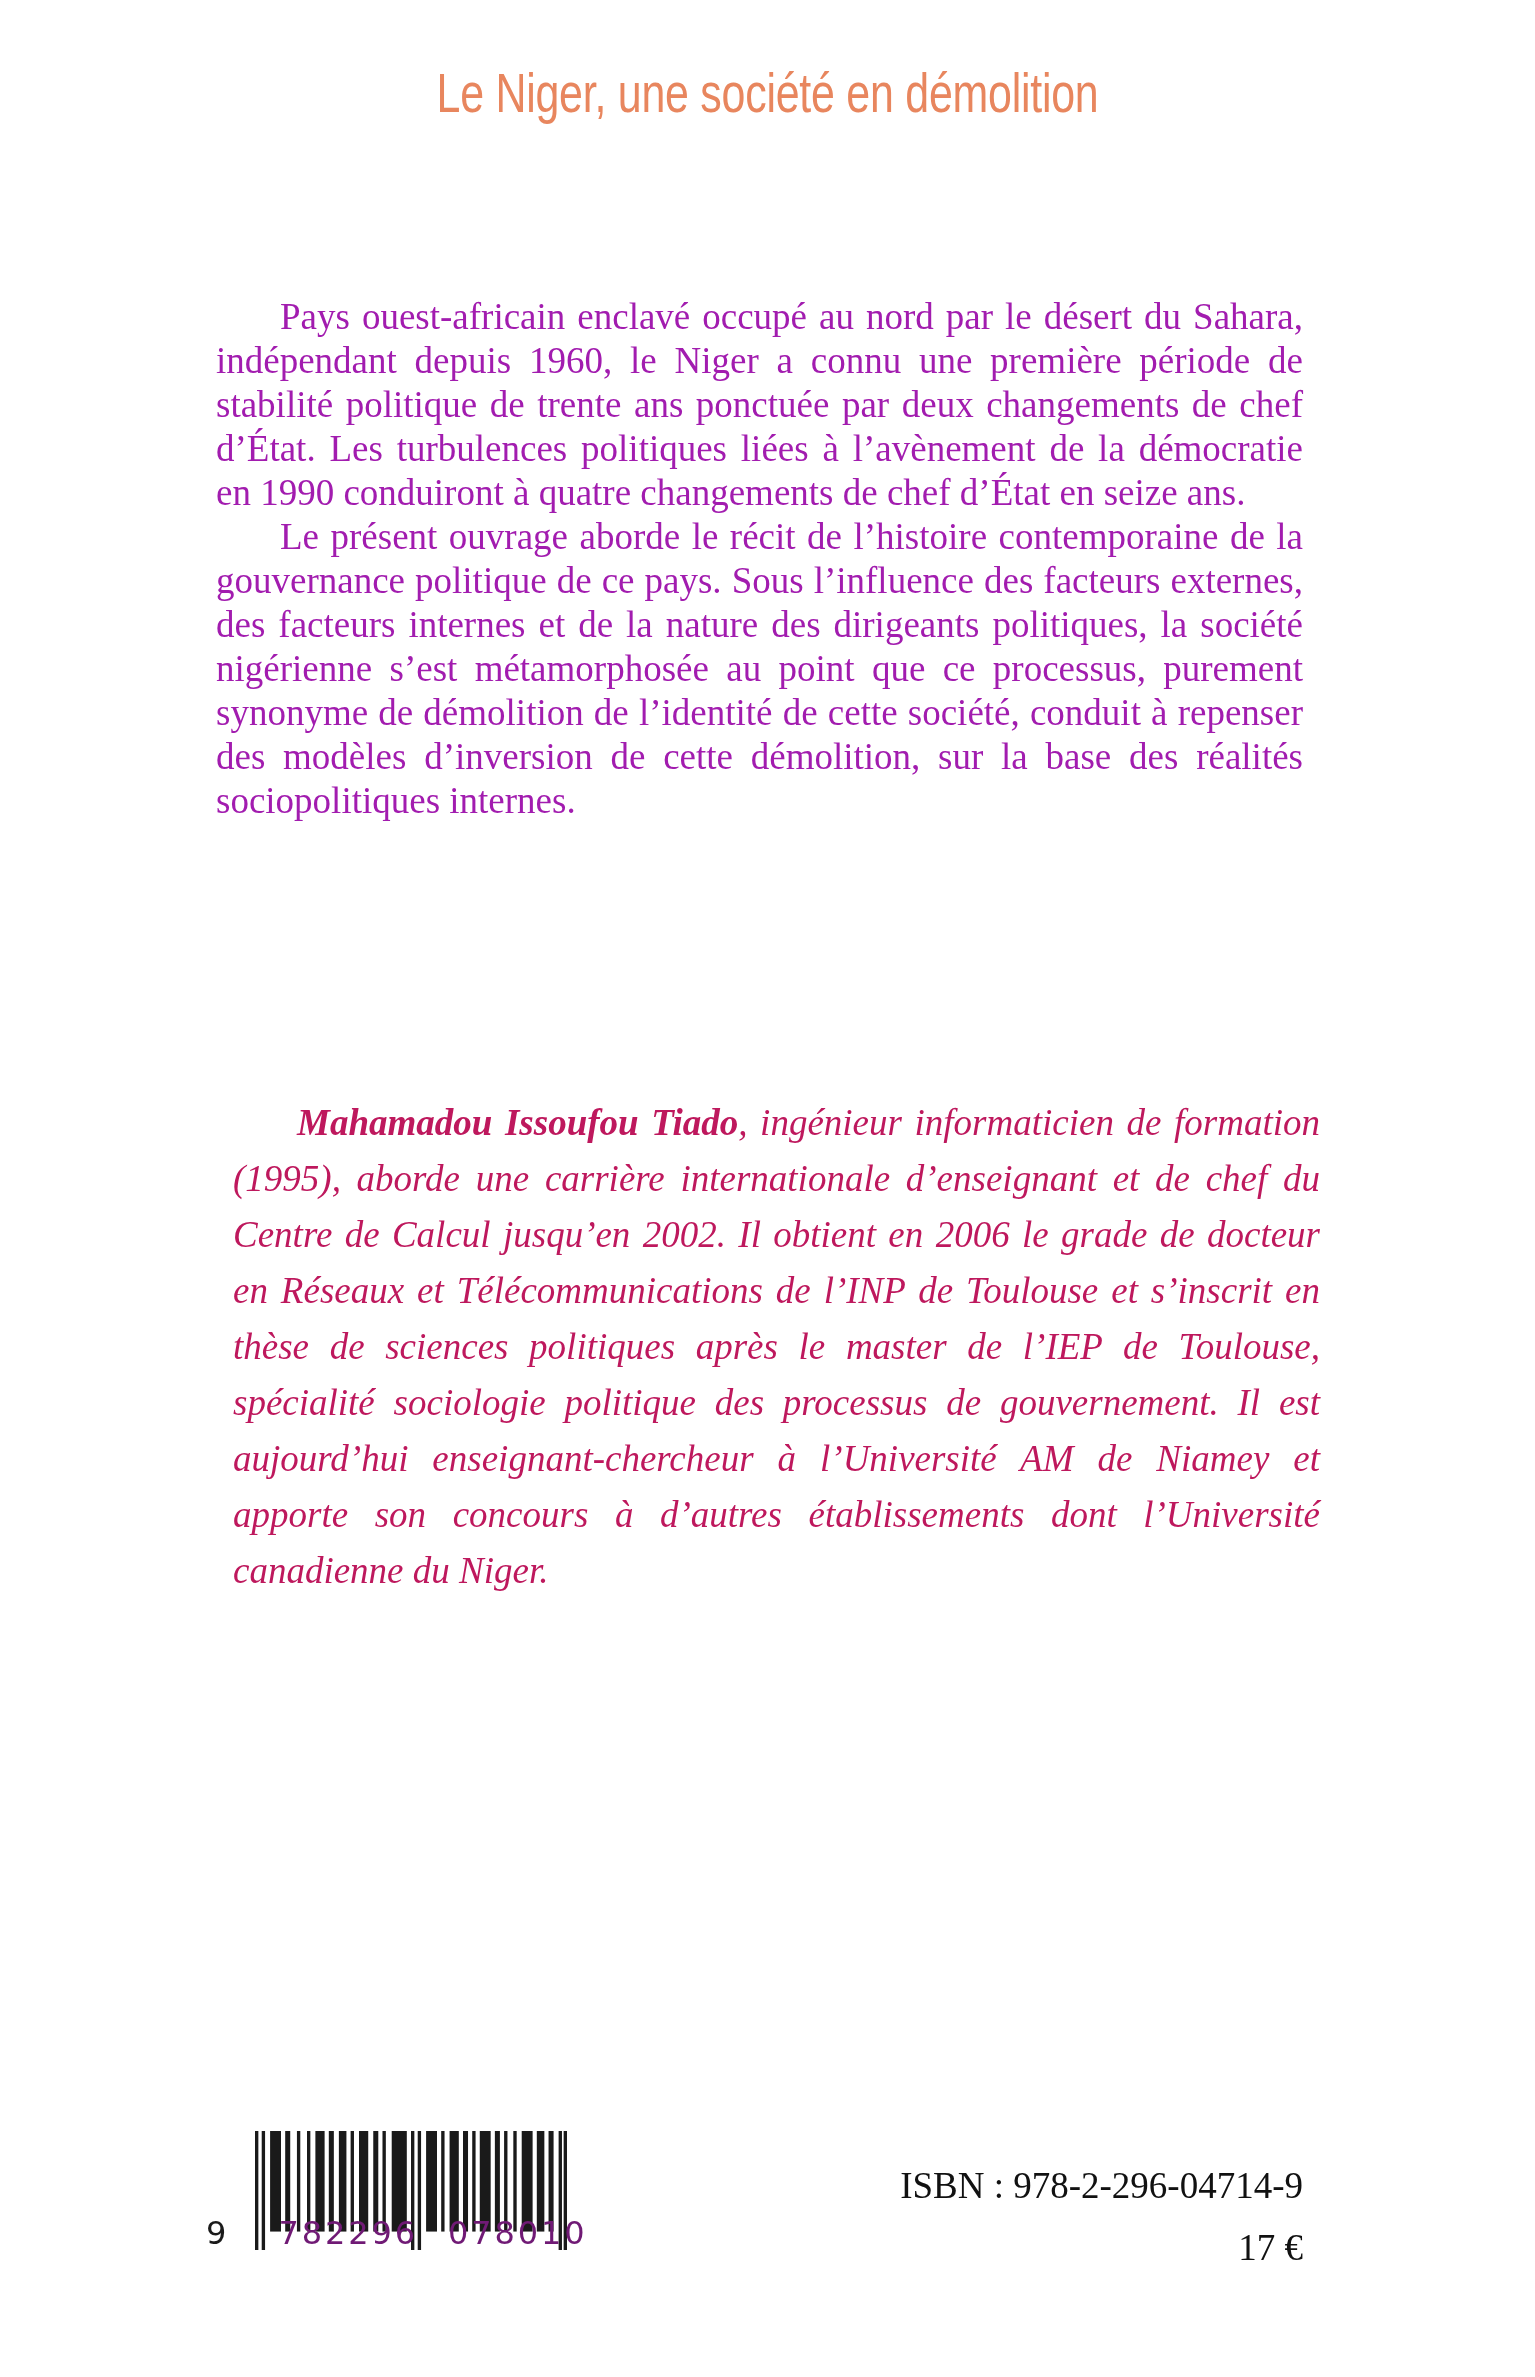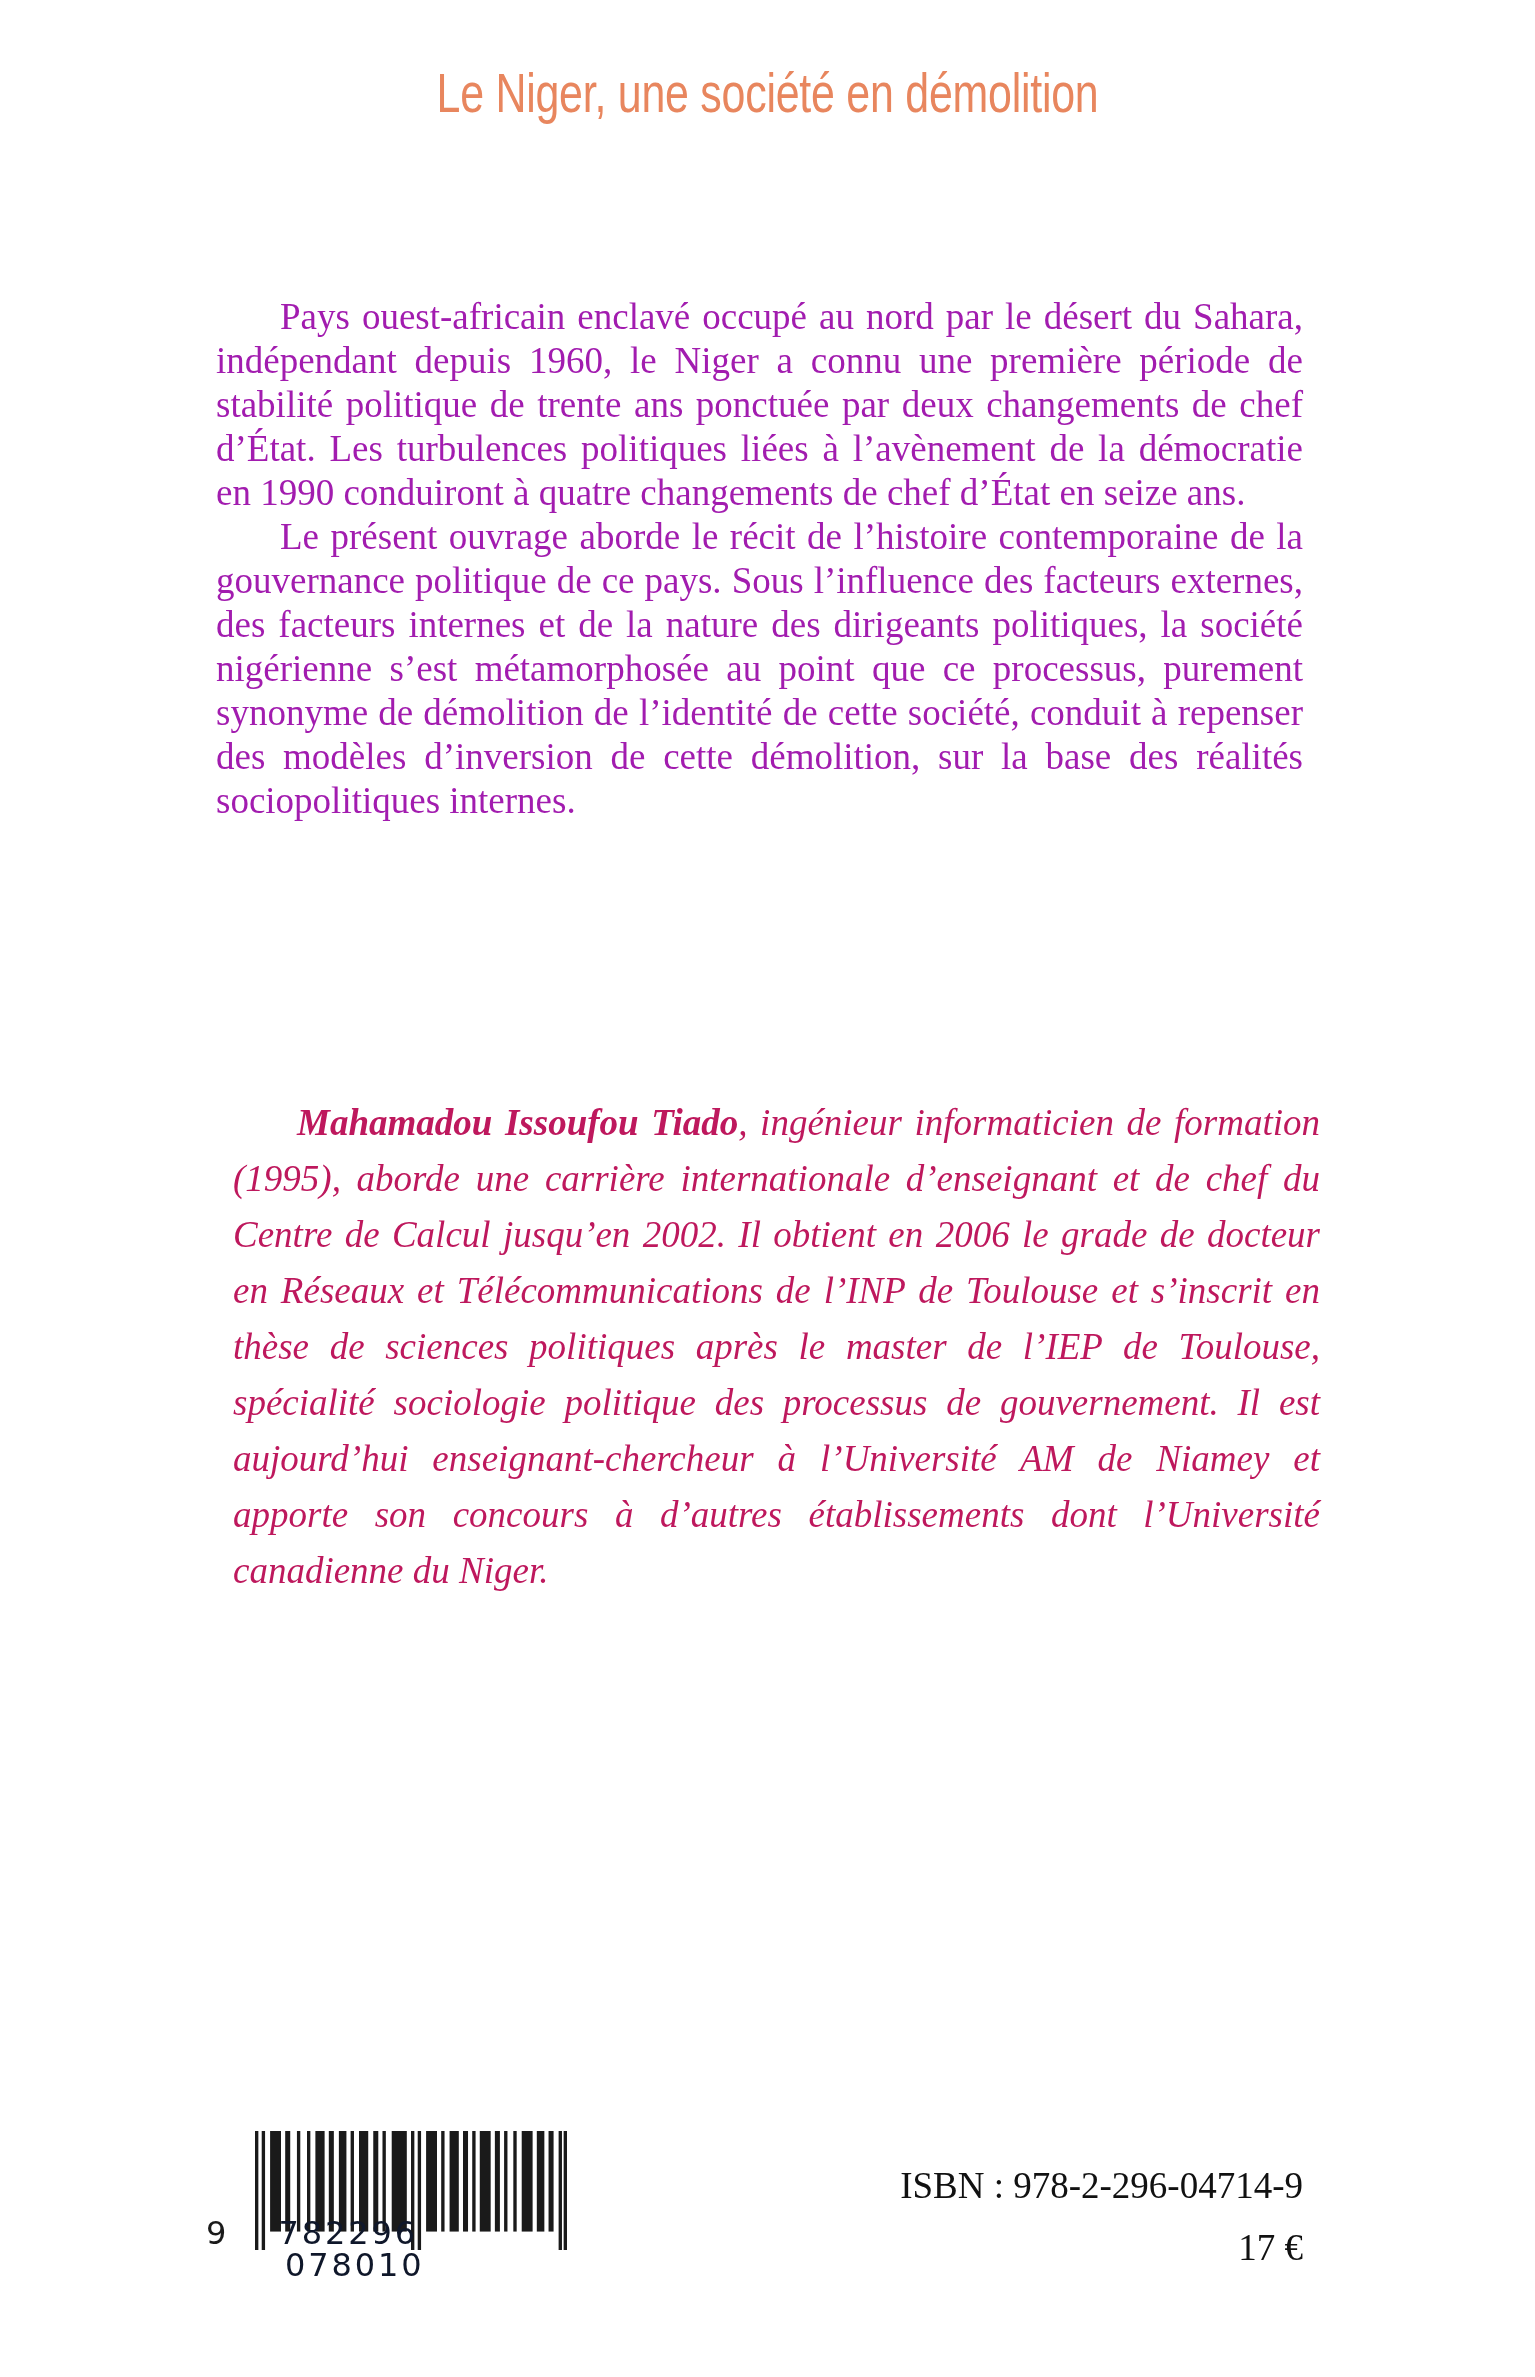--- a/index.html
+++ b/index.html
@@ -106,23 +106,22 @@
   }
   .barcode-nums {
     position: absolute;
     left: 49px;
     top: 86px;
     width: 312px;
     height: 34px;
     font-family: "DejaVu Sans", "Liberation Sans", sans-serif;
     font-size: 32px;
     line-height: 32px;
-    color: #0f172a;
+    color: #701a75;
     display: flex;
-    flex-direction: column;
   }
   .barcode-nums .grp {
     letter-spacing: 2.9px;
   }
   .barcode-nums .grp.left  { margin-left: 23.5px; }
   .barcode-nums .grp.right { margin-left: 30px; }
 
   
   .isbn {
     position: absolute;

